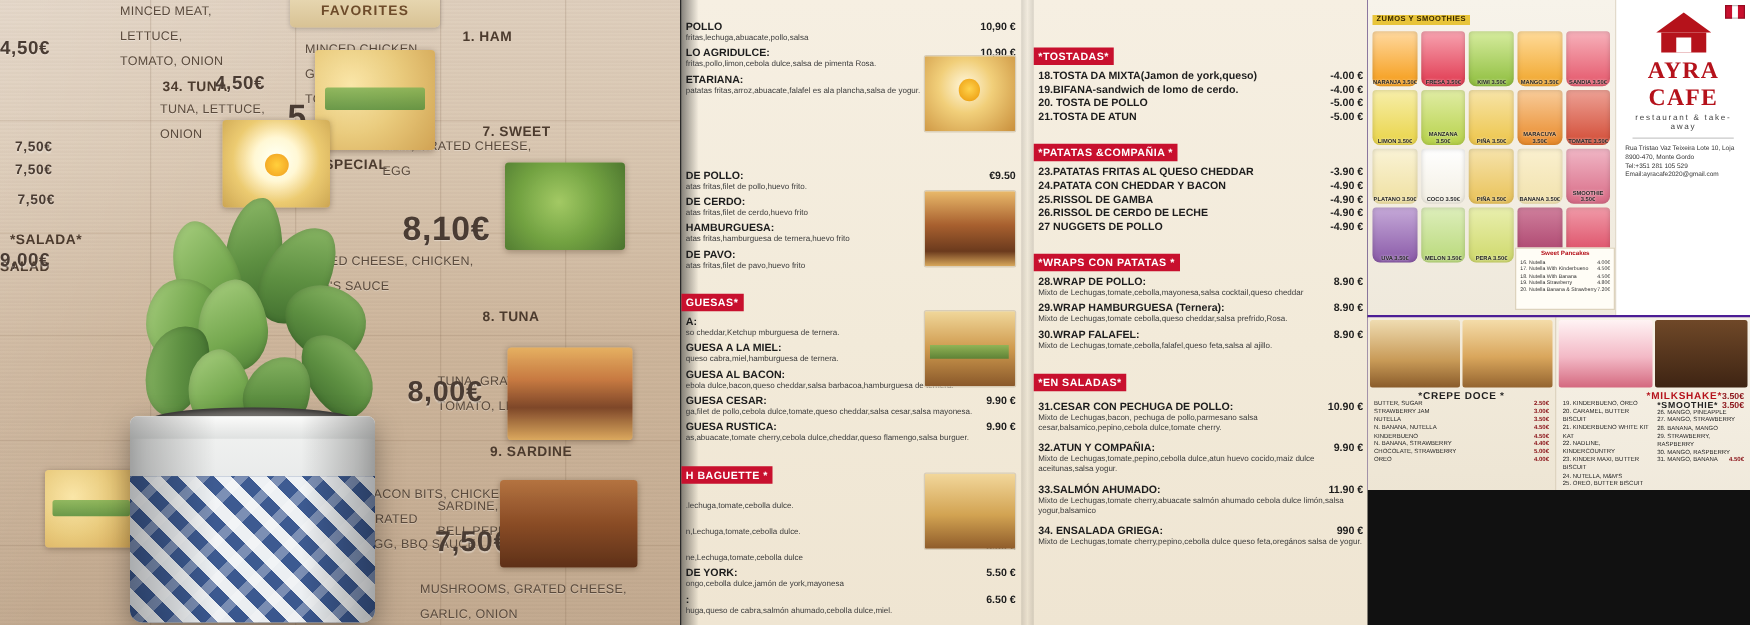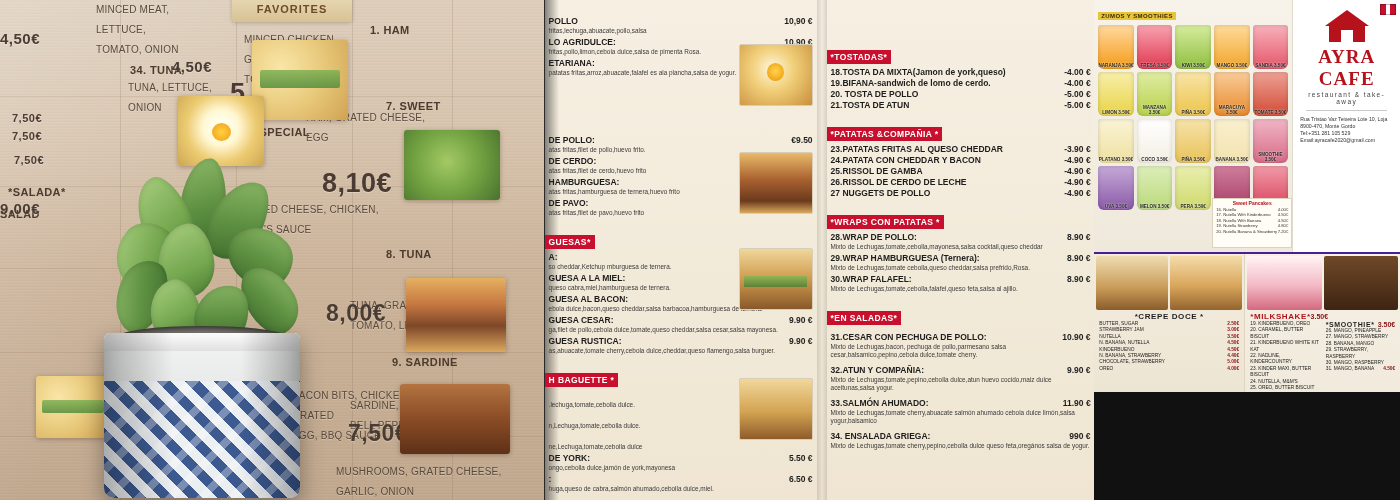--- a/index.html
+++ b/index.html
@@ -620,21 +620,21 @@
         </div>
       <div class="menu-pic mp-burger" style="top:152px"></div>
       <div class="menu-pic mp-sand" style="top:248px">
           <div class="mp-overlay-green"></div>
         </div>
       <div class="menu-pic mp-bread" style="top:378px"></div>
     </div>
 
     <div class="col col-right">
 
-      <div style="padding-top:44px">
+      <div style="padding-top:32px">
         <div class="sect-head">*TOSTADAS*</div>
         <div class="item">
           <span class="nm">18.TOSTA DA MIXTA(Jamon de york,queso)</span>
           <span class="pr">-4.00 €</span>
         </div>
         <div class="item">
           <span class="nm">19.BIFANA-sandwich de lomo de cerdo.</span>
           <span class="pr">-4.00 €</span>
         </div>
         <div class="item">
@@ -871,21 +871,21 @@
             <span>OREO</span>
             <span class="mini-price">4.00€</span>
           </div>
       </div>
 
       <div class="shake-col">
         <div class="photo-strip">
           <div class="ps ps-shake"></div>
           <div class="ps ps-choc"></div>
         </div>
-        <div style="display:flex; justify-content:flex-start; align-items:baseline; padding:0 3px">
+        <div style="display:flex; justify-content:flex-end; align-items:baseline; padding:0 3px">
           <span class="mini-head red">*MILKSHAKE*</span>
           <span class="mini-price" style="font-size:7px">3.50€</span>
         </div>
         <div style="display:flex">
           <div style="flex:1">
             <div class="mini-row">
                 <span>19. KINDERBUENO, OREO</span>
               </div>
             <div class="mini-row">
                 <span>20. CARAMEL, BUTTER BISCUIT</span>

